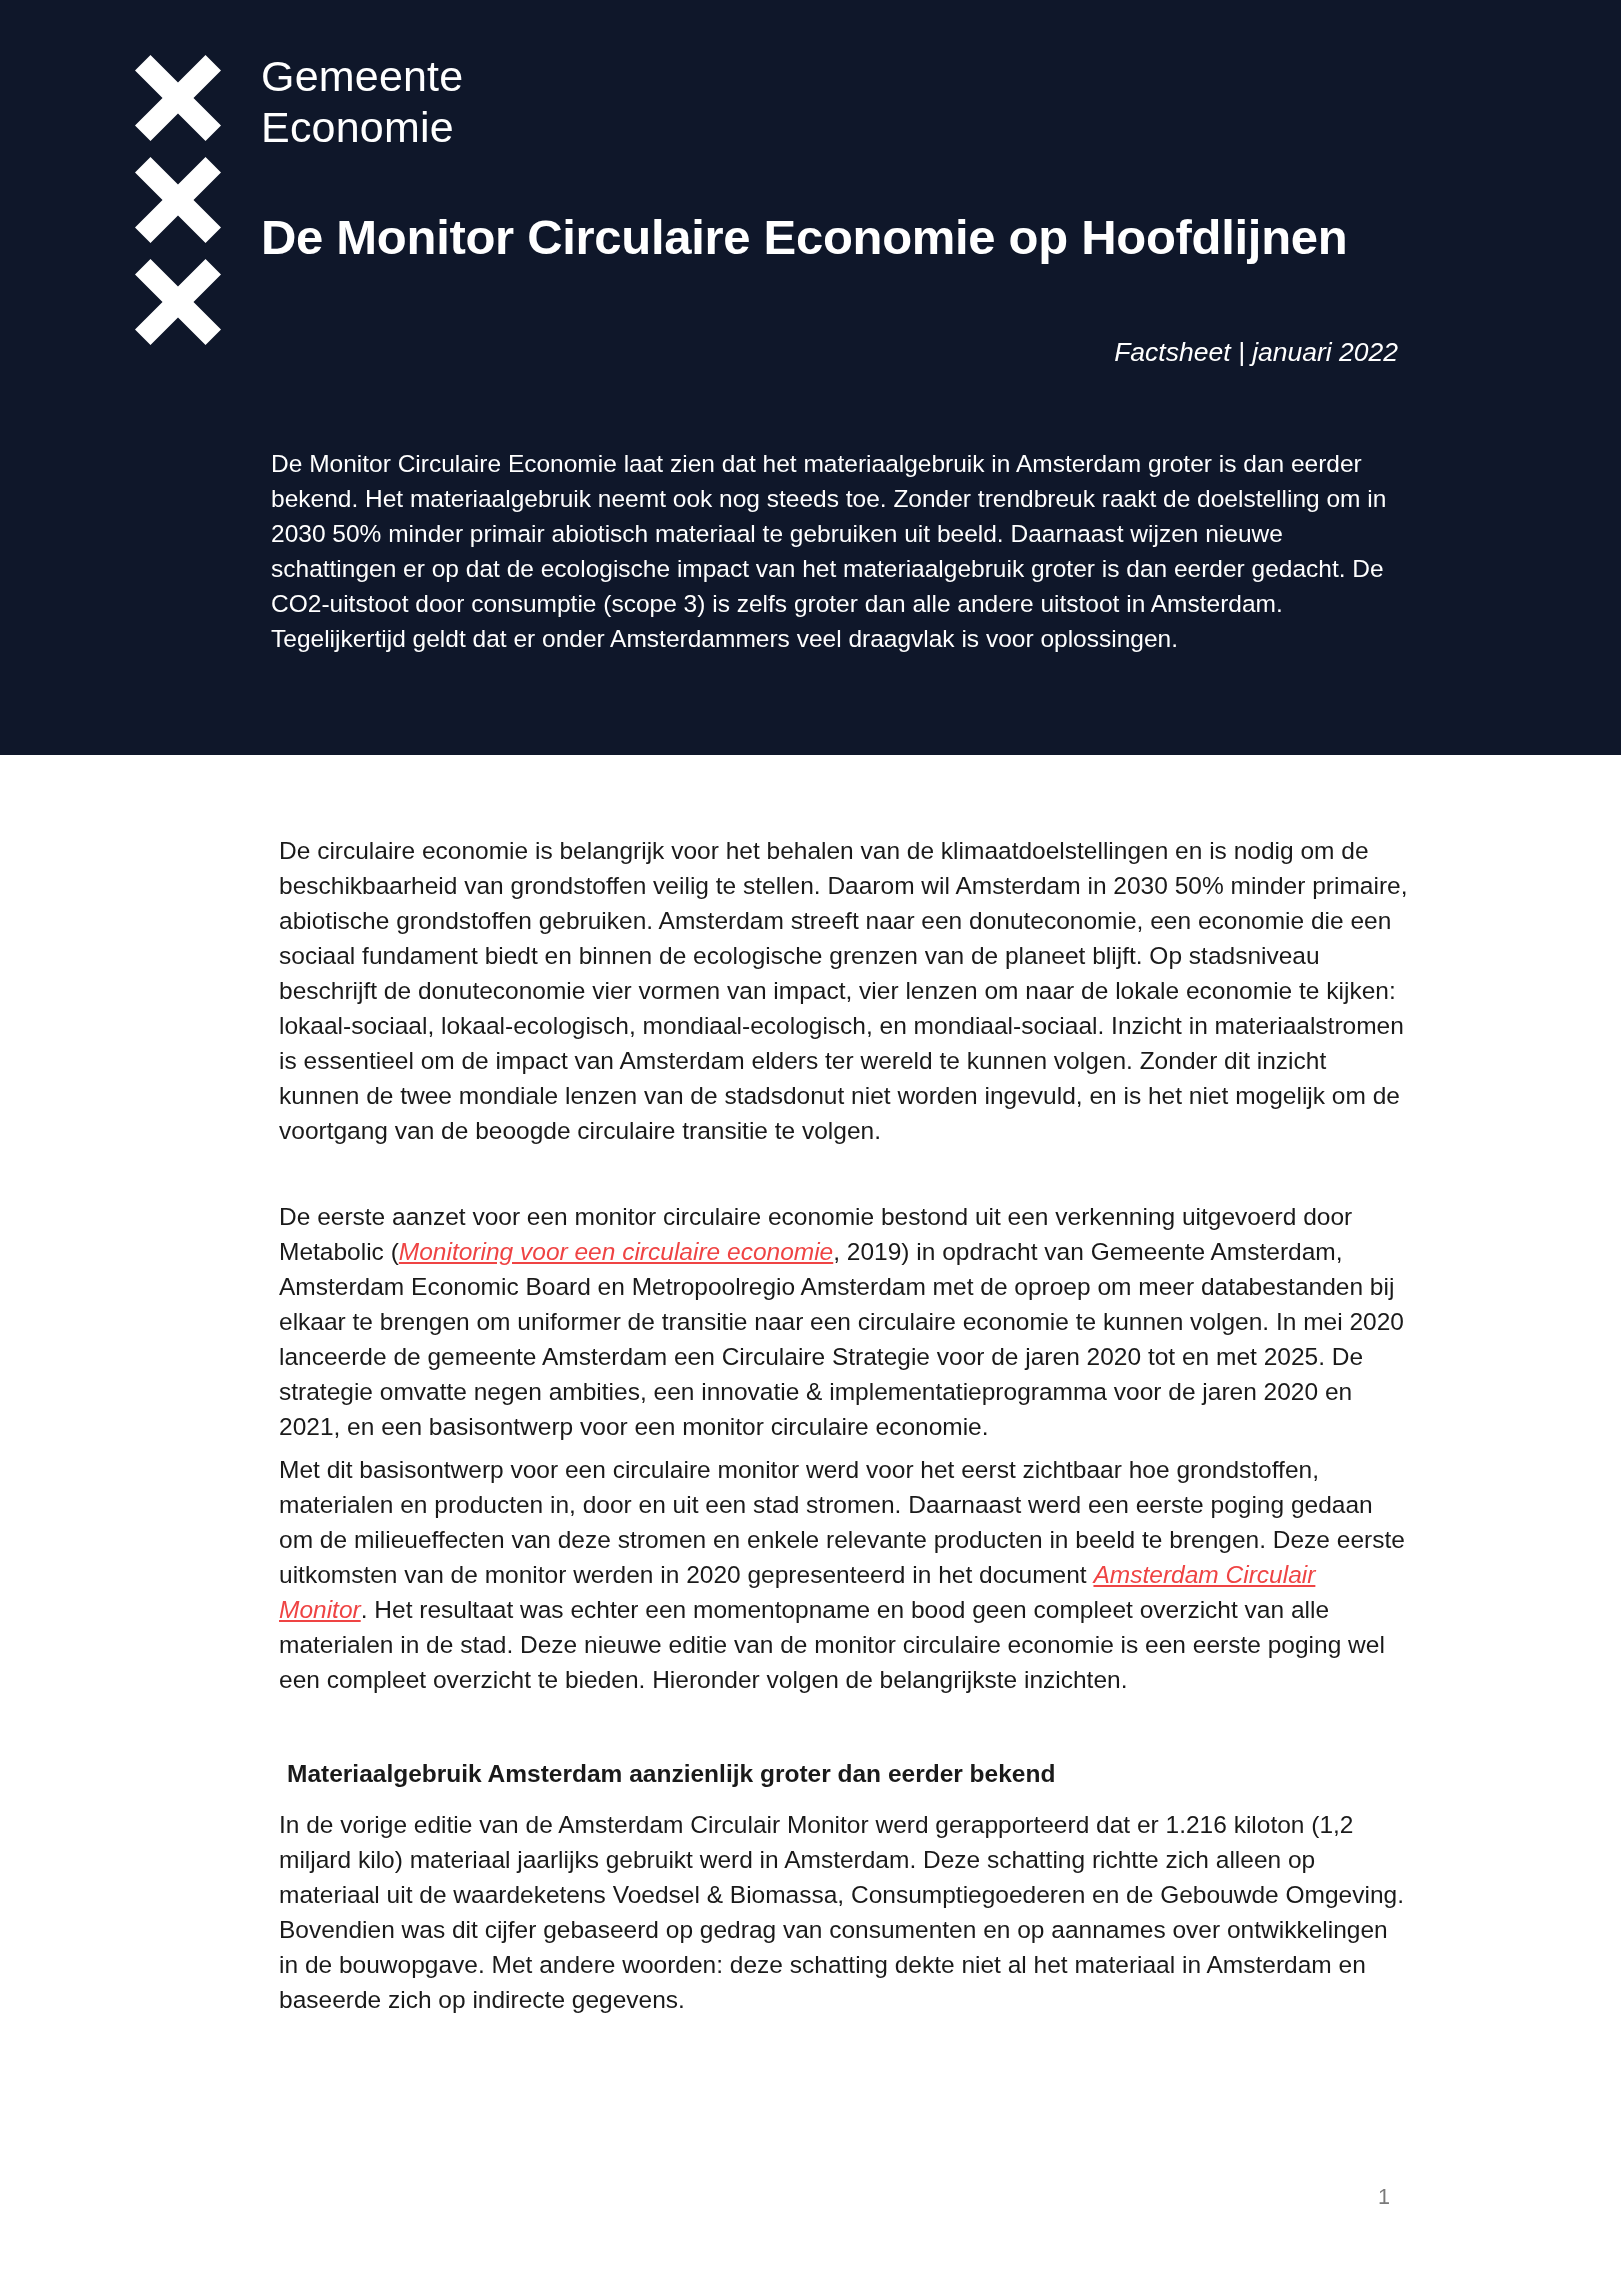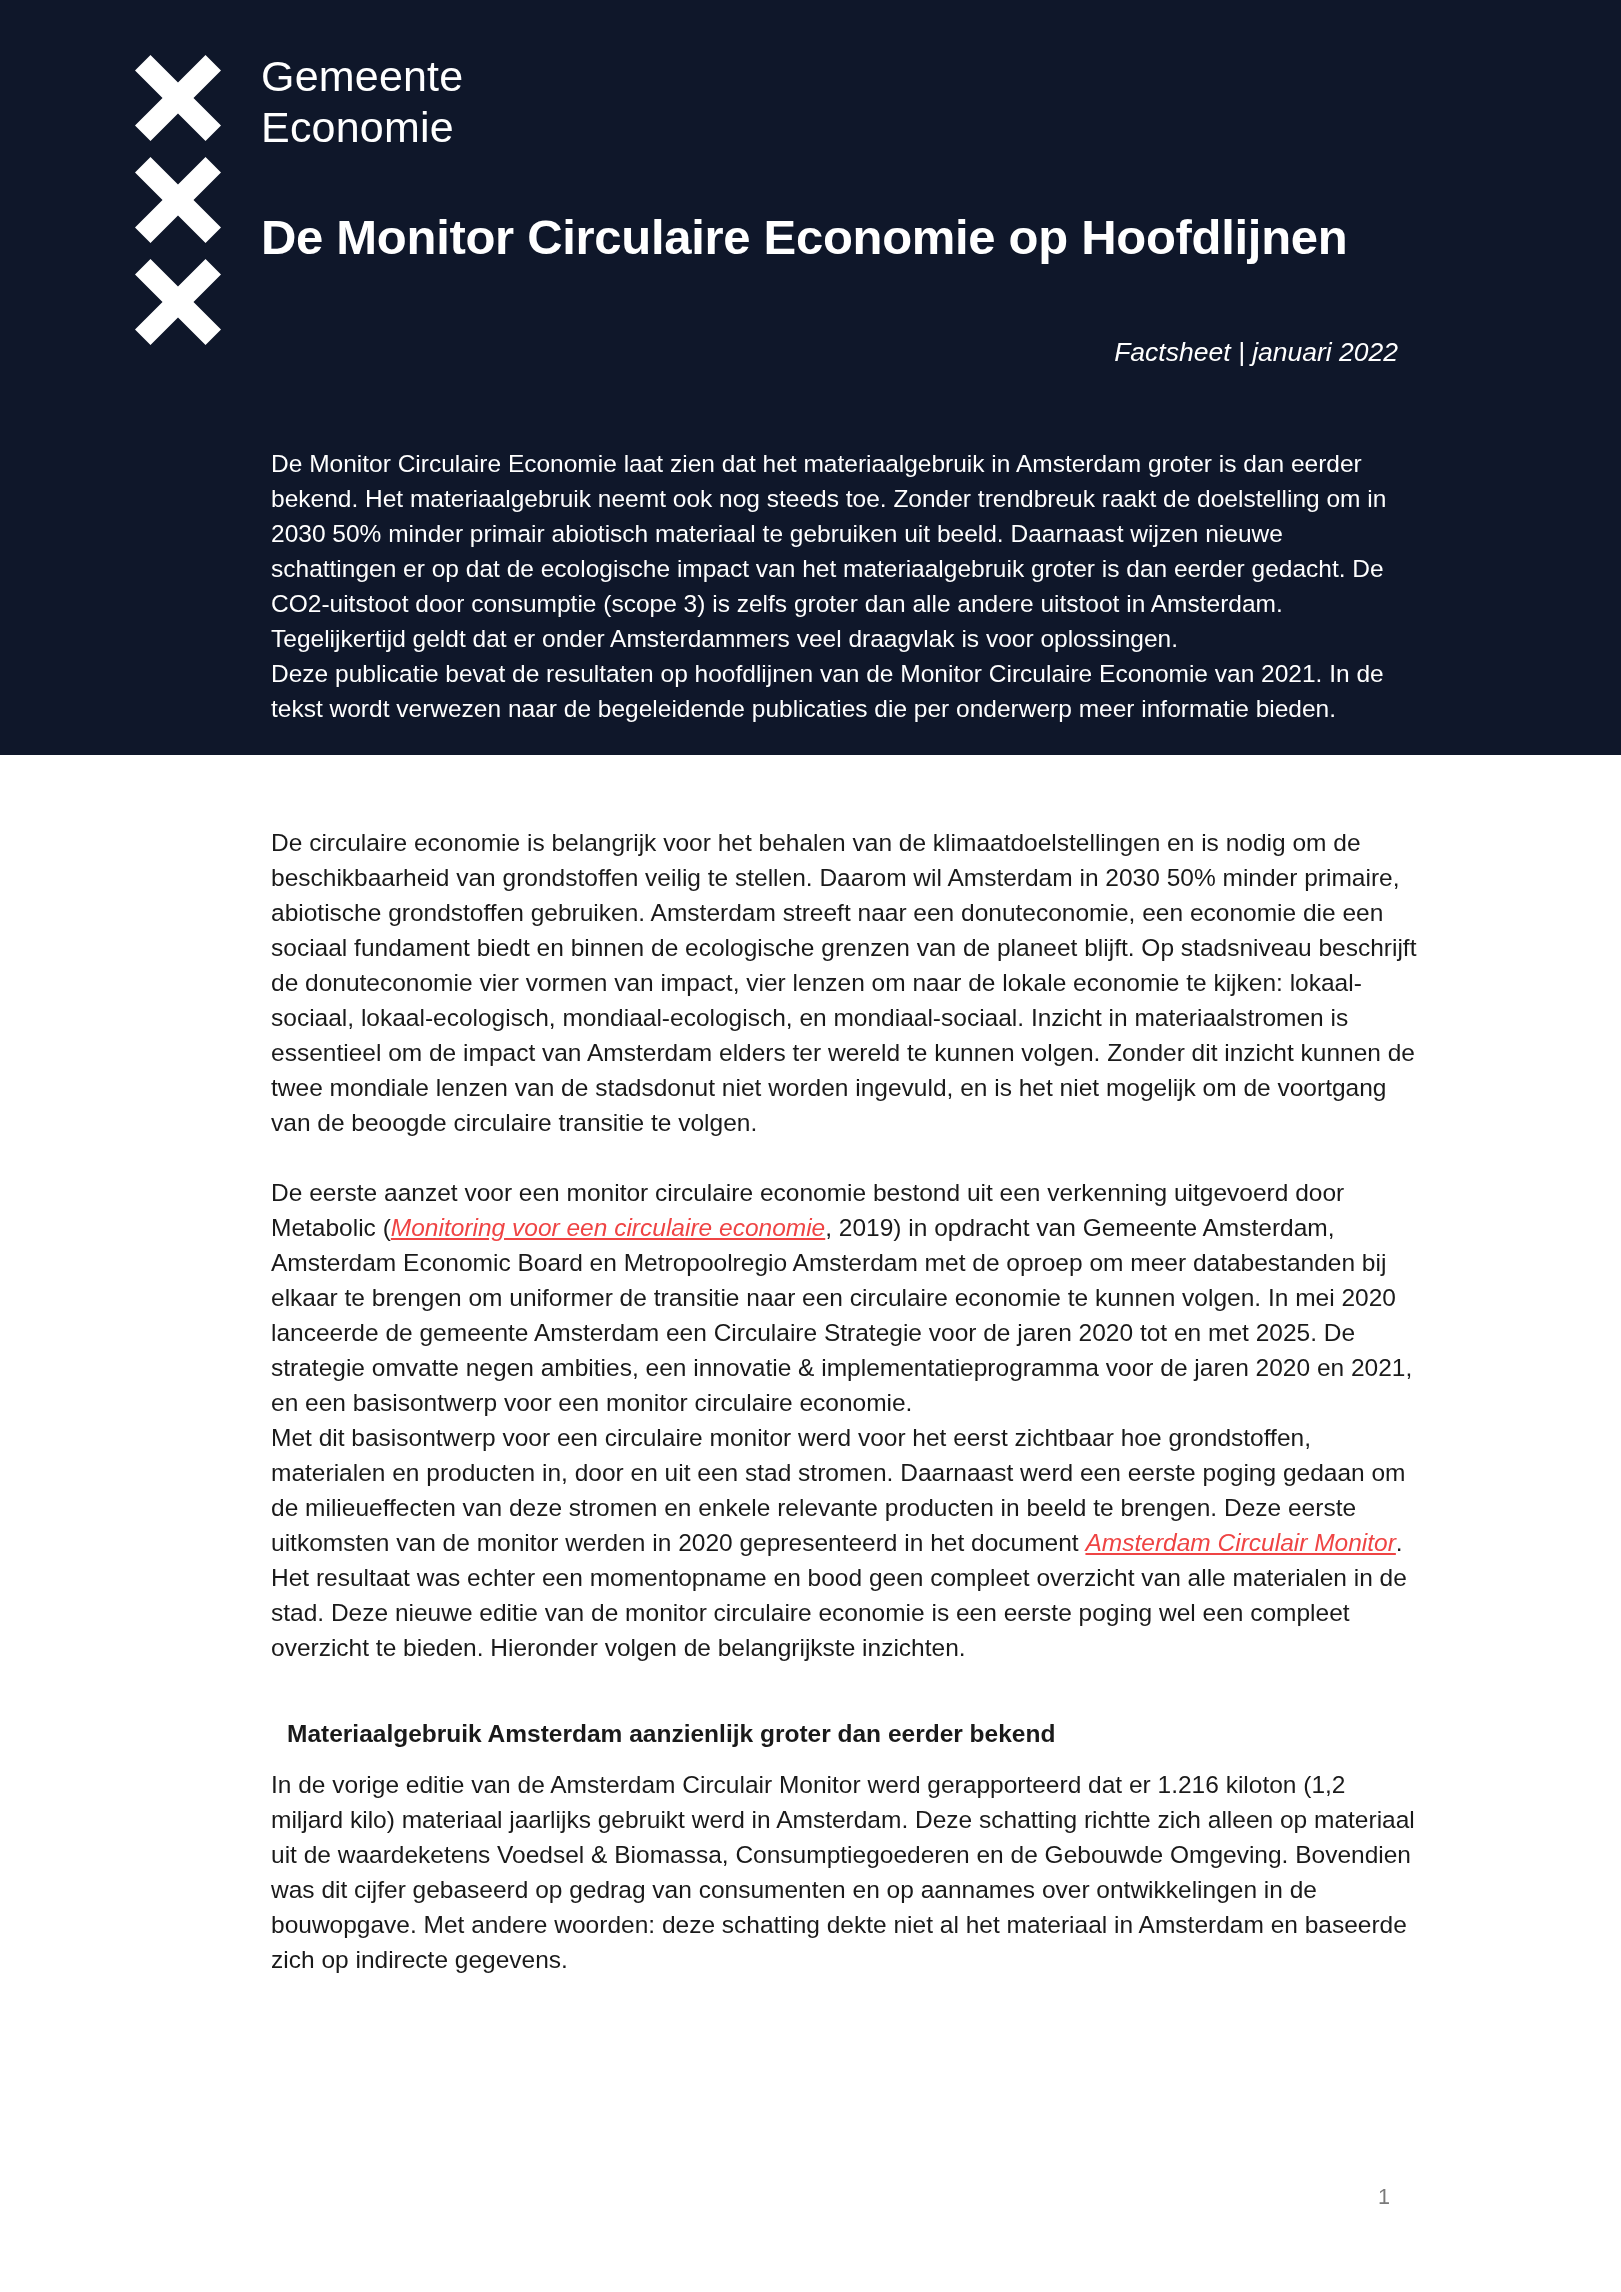--- a/index.html
+++ b/index.html
@@ -29,21 +29,21 @@
   }
   .intro {
     position: absolute; left: 271px; top: 406px; width: 1137px; color: #ffffff;
     font-size: 24.5px; line-height: 35px; margin-top: 40px;
   }
   .intro p { margin: 0; }
   .body {
     position: absolute; left: 271px; top: 825px; width: 1147px;
     font-size: 24.5px; line-height: 35px; color: #1a1a1a;
   }
-  .body p { margin: 0; }
+  .body p { margin: 8px; }
   .body .gap { height: 35px; }
   .body a { color: #ef4444; font-style: italic; text-decoration: underline; }
   .body h2 { margin: 16px; font-size: 24.5px; line-height: 35px; font-weight: 700; }
   .page-num {
     position: absolute; left: 1378px; top: 2184px; font-size: 21.6px; color: #7a7a7a;
   }
 </style>
 </head>
 <body>
 
@@ -67,21 +67,20 @@
   <div class="org-name">
     <div>Gemeente</div>
     <div>Economie</div>
   </div>
 
   <div class="title">De Monitor Circulaire Economie op Hoofdlijnen</div>
   <div class="subtitle">Factsheet | januari 2022</div>
 
   <div class="intro">
     <p>De Monitor Circulaire Economie laat zien dat het materiaalgebruik in Amsterdam groter is dan eerder bekend. Het materiaalgebruik neemt ook nog steeds toe. Zonder trendbreuk raakt de doelstelling om in 2030 50% minder primair abiotisch materiaal te gebruiken uit beeld. Daarnaast wijzen nieuwe schattingen er op dat de ecologische impact van het materiaalgebruik groter is dan eerder gedacht. De CO2-uitstoot door consumptie (scope 3) is zelfs groter dan alle andere uitstoot in Amsterdam. Tegelijkertijd geldt dat er onder Amsterdammers veel draagvlak is voor oplossingen.</p>
-    <p>Deze publicatie bevat de resultaten op hoofdlijnen van de Monitor Circulaire Economie van 2021. In de tekst wordt verwezen naar de begeleidende publicaties die per onderwerp meer informatie bieden.</p>
   </div>
 </div>
 
 <div class="body">
   <p>De circulaire economie is belangrijk voor het behalen van de klimaatdoelstellingen en is nodig om de beschikbaarheid van grondstoffen veilig te stellen. Daarom wil Amsterdam in 2030 50% minder primaire, abiotische grondstoffen gebruiken. Amsterdam streeft naar een donuteconomie, een economie die een sociaal fundament biedt en binnen de ecologische grenzen van de planeet blijft. Op stadsniveau beschrijft de donuteconomie vier vormen van impact, vier lenzen om naar de lokale economie te kijken: lokaal-sociaal, lokaal-ecologisch, mondiaal-ecologisch, en mondiaal-sociaal. Inzicht in materiaalstromen is essentieel om de impact van Amsterdam elders ter wereld te kunnen volgen. Zonder dit inzicht kunnen de twee mondiale lenzen van de stadsdonut niet worden ingevuld, en is het niet mogelijk om de voortgang van de beoogde circulaire transitie te volgen.</p>
   <div class="gap"></div>
   <p><span>De eerste aanzet voor een monitor circulaire economie bestond uit een verkenning uitgevoerd door Metabolic (</span><a href="#">Monitoring voor een circulaire economie</a><span>, 2019) in opdracht van Gemeente Amsterdam, Amsterdam Economic Board en Metropoolregio Amsterdam met de oproep om meer databestanden bij elkaar te brengen om uniformer de transitie naar een circulaire economie te kunnen volgen. In mei 2020 lanceerde de gemeente Amsterdam een Circulaire Strategie voor de jaren 2020 tot en met 2025. De strategie omvatte negen ambities, een innovatie &amp; implementatieprogramma voor de jaren 2020 en 2021, en een basisontwerp voor een monitor circulaire economie.</span></p>
   <p><span>Met dit basisontwerp voor een circulaire monitor werd voor het eerst zichtbaar hoe grondstoffen, materialen en producten in, door en uit een stad stromen. Daarnaast werd een eerste poging gedaan om de milieueffecten van deze stromen en enkele relevante producten in beeld te brengen. Deze eerste uitkomsten van de monitor werden in 2020 gepresenteerd in het document </span><a href="#">Amsterdam Circulair Monitor</a><span>. Het resultaat was echter een momentopname en bood geen compleet overzicht van alle materialen in de stad. Deze nieuwe editie van de monitor circulaire economie is een eerste poging wel een compleet overzicht te bieden. Hieronder volgen de belangrijkste inzichten.</span></p>
   <div class="gap"></div>
   <h2>Materiaalgebruik Amsterdam aanzienlijk groter dan eerder bekend</h2>

